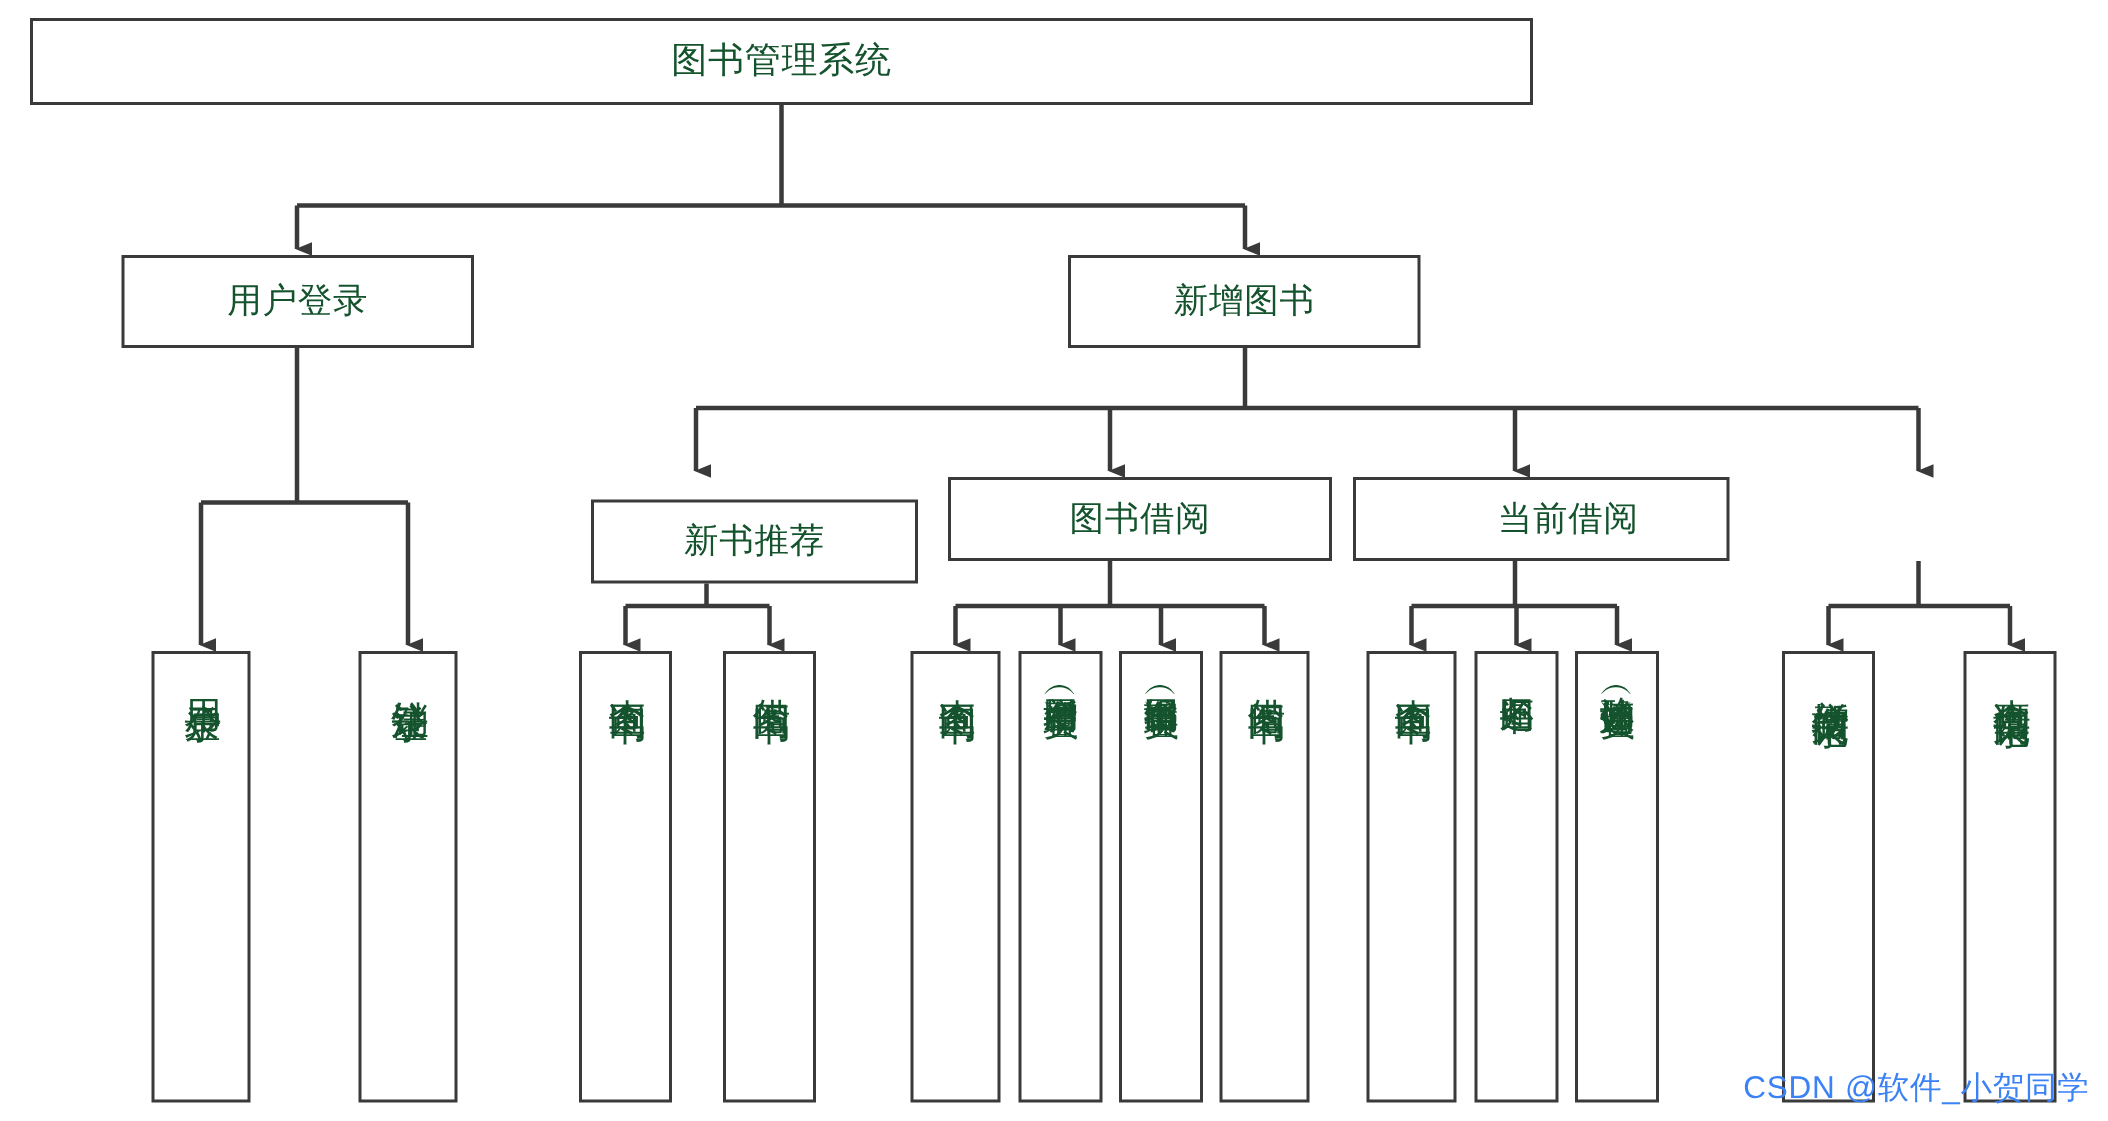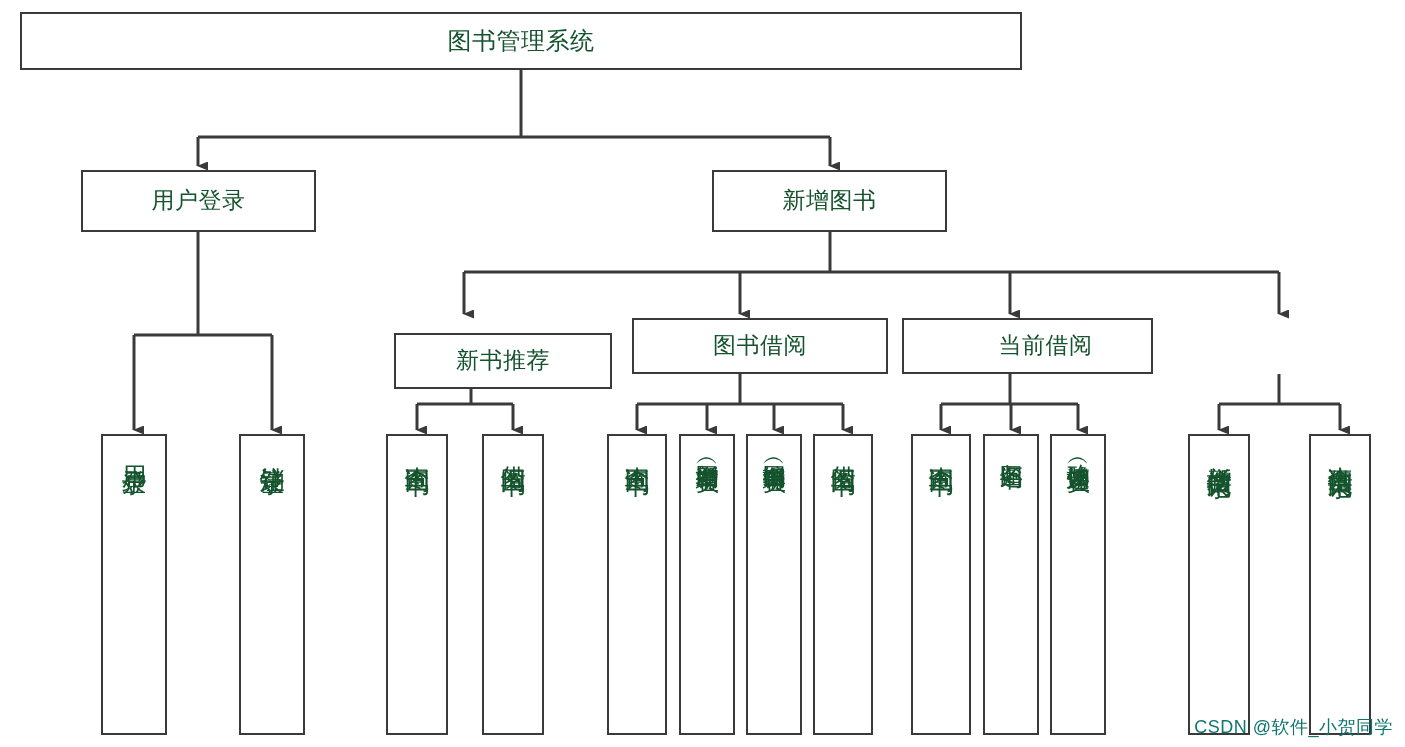--- a/index.html
+++ b/index.html
@@ -66,22 +66,22 @@
     max-height: 100%;
   }
   .node.vert.narrow .node-label {
     font-size: 23px;
     letter-spacing: 1px;
   }
   #watermark {
     position: absolute;
     right: 12px;
     bottom: 8px;
-    font-size: 18px;
-    color: #0f766e;
+    font-size: 21px;
+    color: #3b82f6;
     letter-spacing: 0.5px;
     white-space: nowrap;
     user-select: none;
   }
 </style>
 </head>
 <body>
 
 <div id="diagram-root">
 

